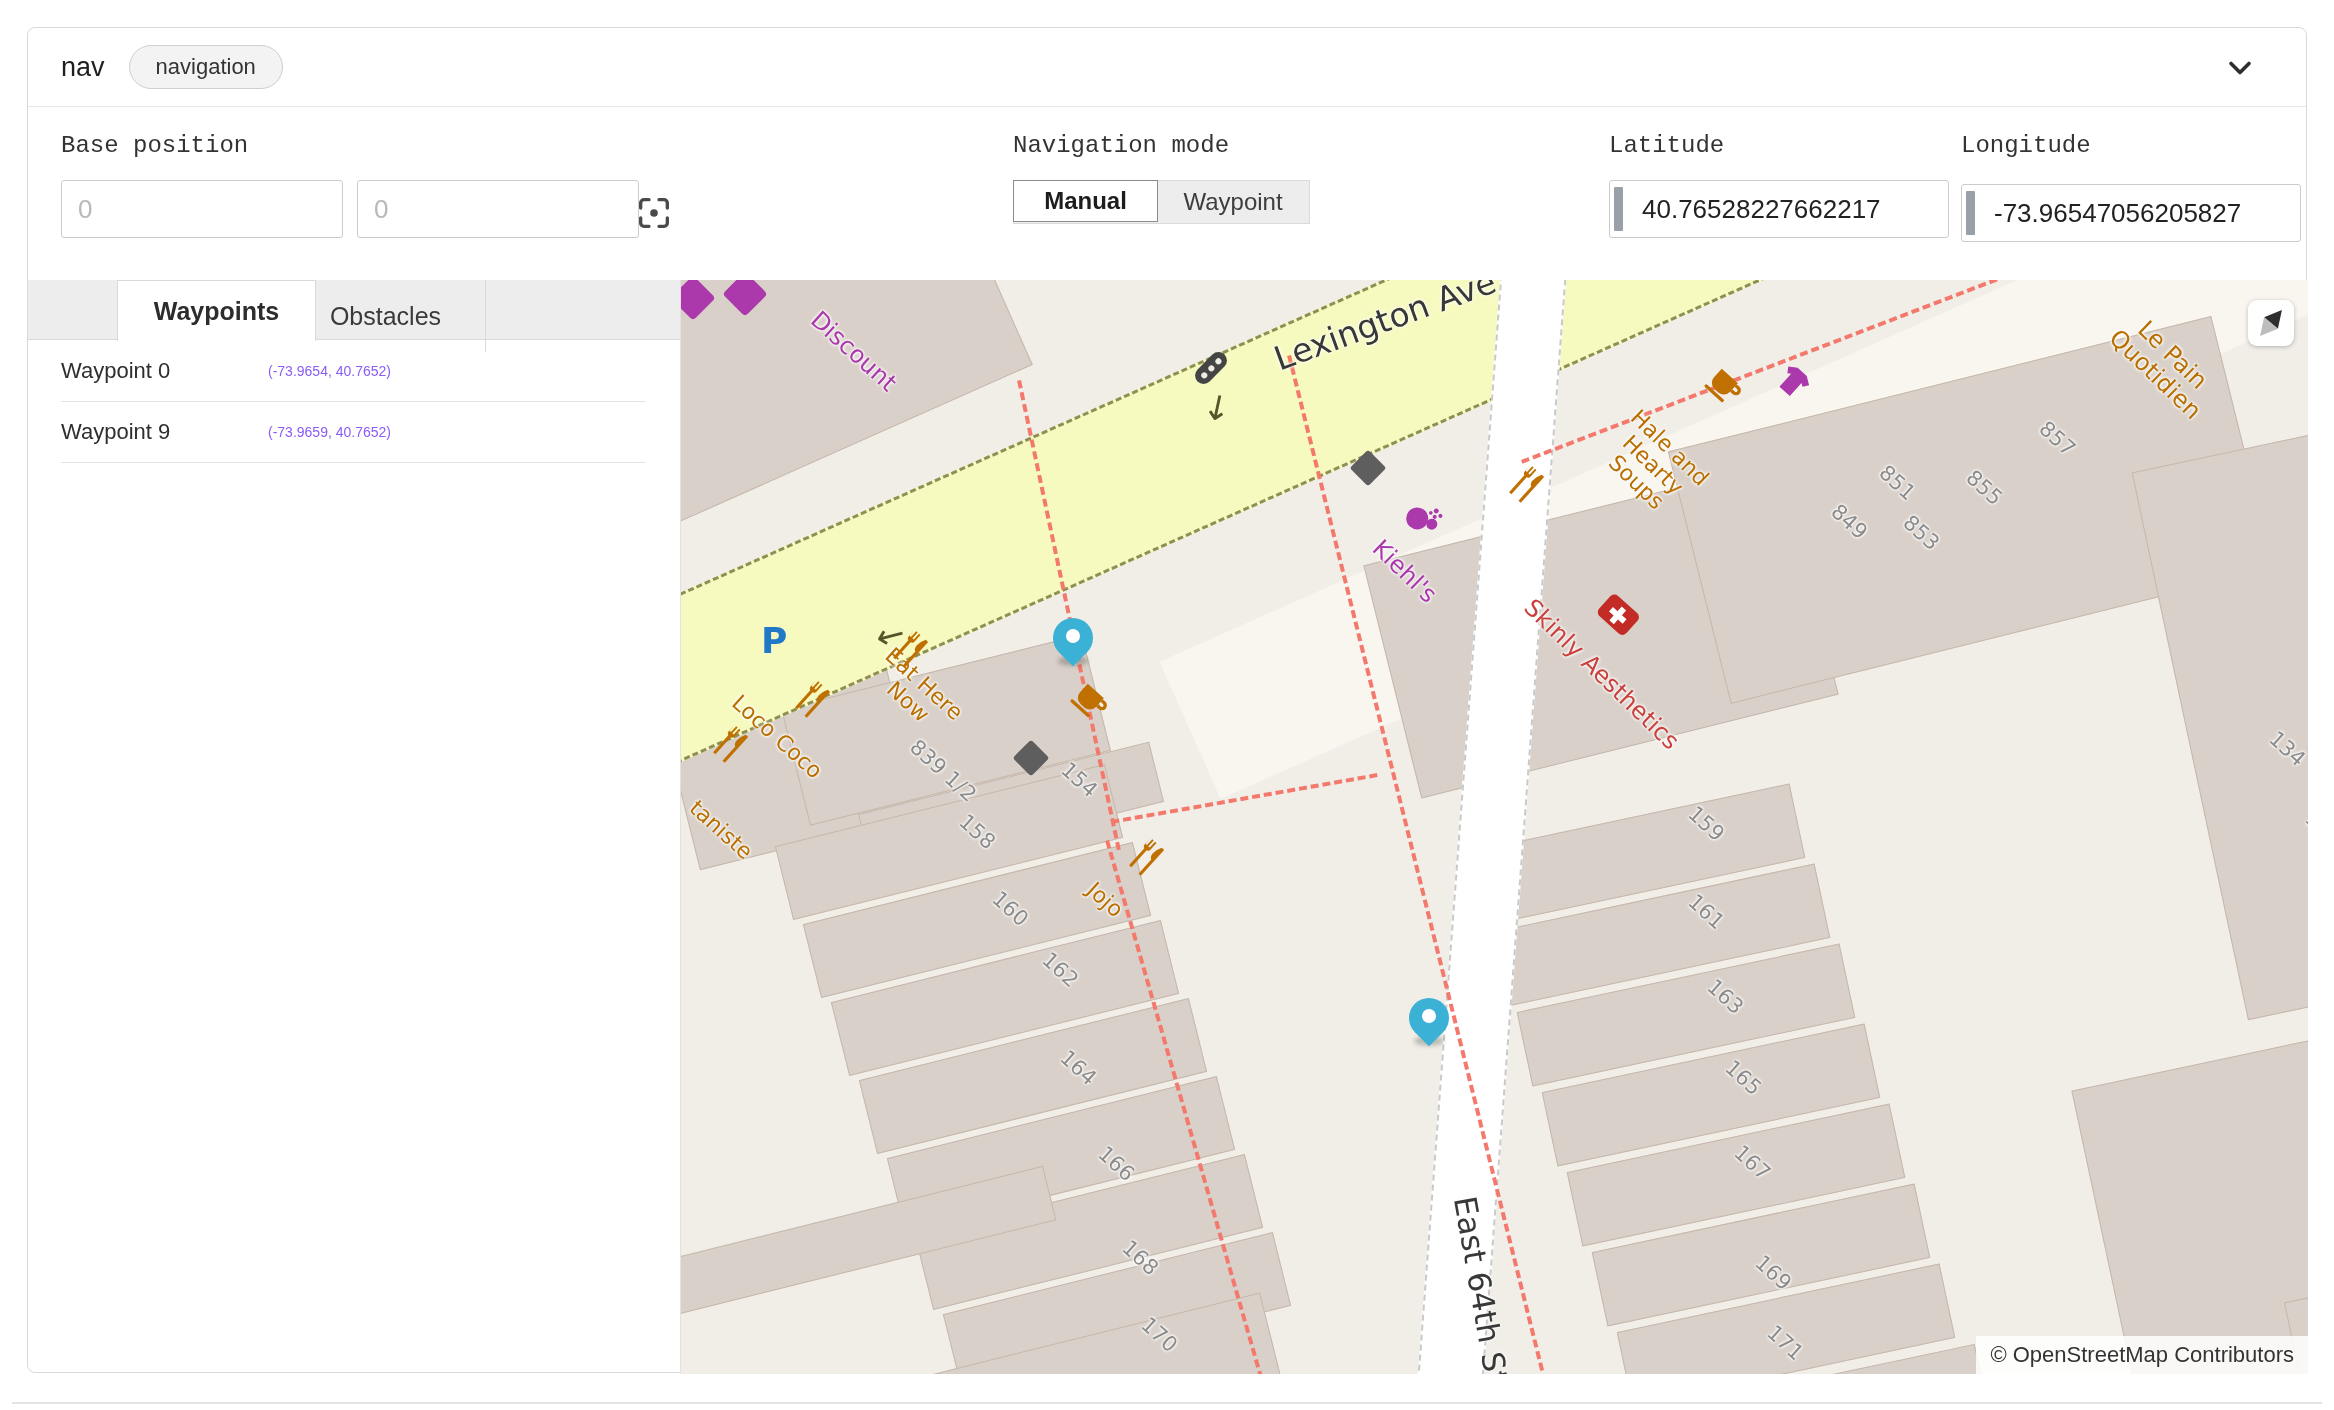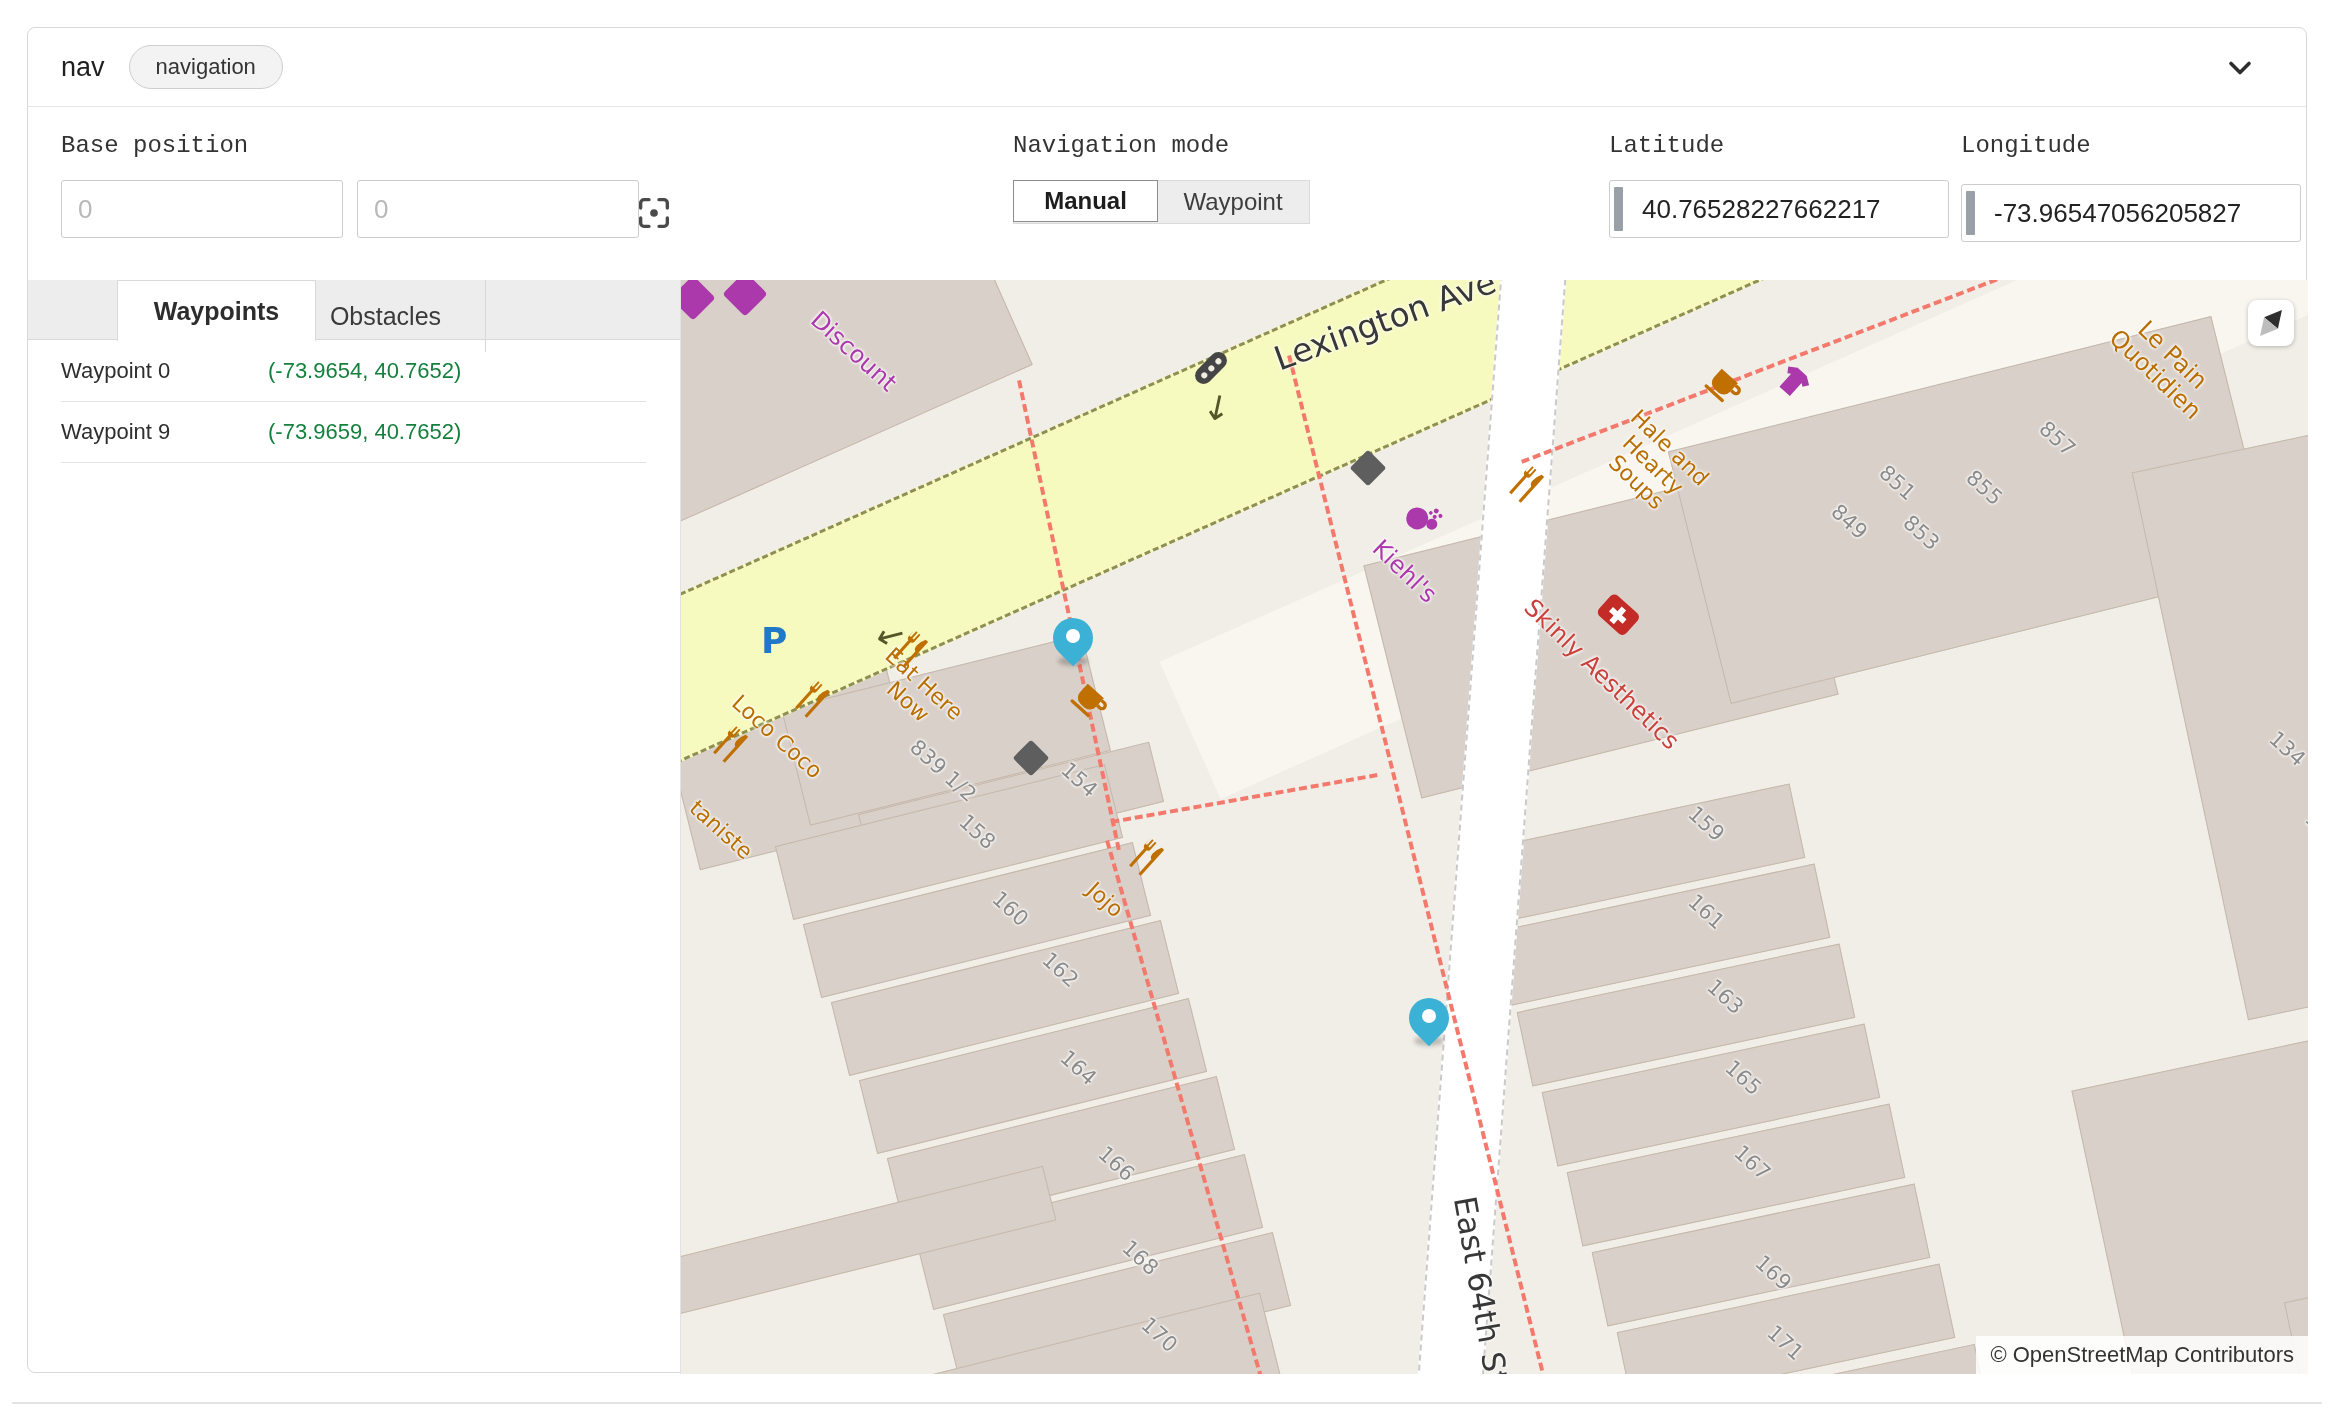--- a/index.html
+++ b/index.html
@@ -43,21 +43,21 @@
             background:#ededed; border-bottom:1px solid #d9d9d9; }
   .tab { position:absolute; top:0; height:72px; display:flex; align-items:center;
          justify-content:center; font-size:25px; color:#2d2d2d; cursor:pointer; }
   #tab-wp { left:52px; width:199px; background:#fff; font-weight:bold;
             border:1px solid #d9d9d9; border-bottom:none; height:61px;margin-left:37px; }
   #tab-ob { left:258px; width:200px; border-right:1px solid #d9d9d9; color:#3a3a3a; }
   #wp-list { position:absolute; left:33px; top:313px; width:585px; }
   .wp-row { position:relative; height:61px; border-bottom:1px solid #e3e3e3;
             display:flex; align-items:center; cursor:pointer; }
   .wp-name { font-size:22px; color:#2e2e2e; width:207px; }
-  .wp-val  { font-size:22px; color:#15803d; }
+  .wp-val  { font-size:14px; color:#8b5cf6; }
 
   
   #map { position:absolute; left:652px; top:252px; width:1628px; height:1094px;
          background:#f1eee8; overflow:hidden; border-left:1px solid #e2e2e2; cursor:grab; }
   .bld { position:absolute; background:#d9d0c9; border:1px solid #c6b8ab; }
   .strip { position:absolute; background:#f9f6f0; }
   .ctr { transform:translate(-50%,-50%); }
   #rd-yellow { position:absolute; left:600px; top:130px; width:2400px; height:155px;
                background:#f7fabf; border-top:3px dashed #8f8f55; border-bottom:3px dashed #8f8f55;
                transform:translate(-50%,-50%) rotate(-24deg); }

